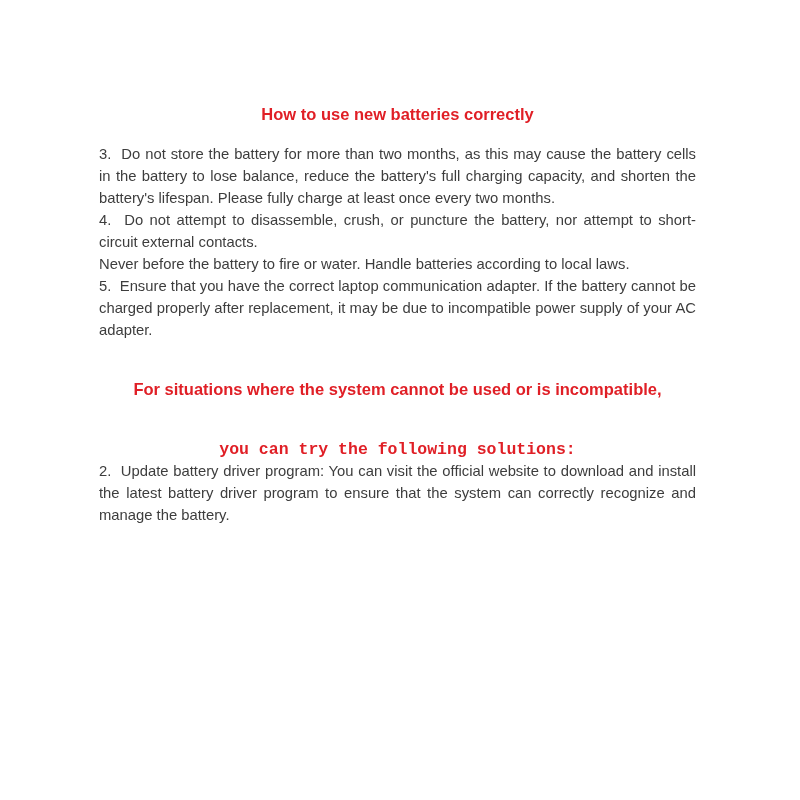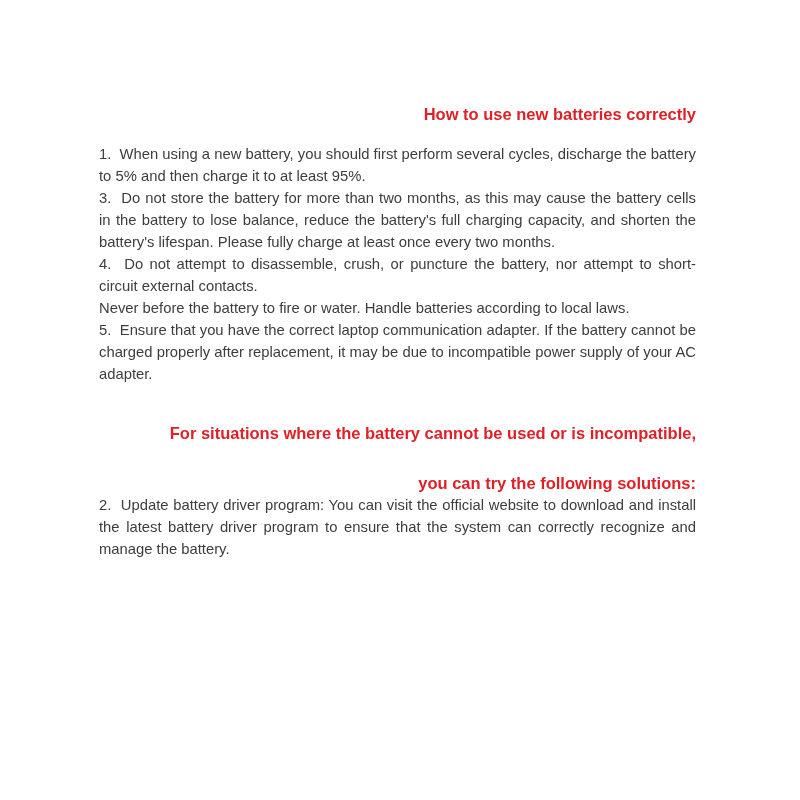--- a/index.html
+++ b/index.html
@@ -20,49 +20,48 @@
     position: absolute;
     left: 99px;
     top: 104px;
     width: 597px;
   }
   .red-heading {
     color: var(--accent, #e01f26);
     font-weight: bold;
     font-size: 16.5px;
     line-height: 21px;
-    text-align: right;
+    text-align: center;
     margin: 0;
   }
   .section1-heading { margin-bottom: 18px; }
   .heading2a { margin-top: 38px; }
-  .heading2b { margin-top: 29px; }
+  .heading2b { margin-top: 39px; font-family: Liberation Mono, monospace; }
   .body-par {
     color: var(--text, #3d3d3d);
     font-size: 14.8px;
     line-height: 22px;
     text-align: justify;
     margin: 0;
   }
   .section2-start { margin-top: 16px; }
 </style>
 </head>
 <body>
 
 <div class="page">
   <div class="content">
 
     <h1 class="red-heading section1-heading">How to use new batteries correctly</h1>
 
-    <p class="body-par">1.&nbsp; When using a new battery, you should first perform several cycles, discharge the battery to 5% and then charge it to at least 95%.</p>
     <p class="body-par">3.&nbsp; Do not store the battery for more than two months, as this may cause the battery cells in the battery to lose balance, reduce the battery's full charging capacity, and shorten the battery's lifespan. Please fully charge at least once every two months.</p>
     <p class="body-par">4.&nbsp; Do not attempt to disassemble, crush, or puncture the battery, nor attempt to short-circuit external contacts.</p>
     <p class="body-par">Never before the battery to fire or water. Handle batteries according to local laws.</p>
     <p class="body-par">5.&nbsp; Ensure that you have the correct laptop communication adapter. If the battery cannot be charged properly after replacement, it may be due to incompatible power supply of your AC adapter.</p>
 
-    <h2 class="red-heading heading2a">For situations where the battery cannot be used or is incompatible,</h2>
+    <h2 class="red-heading heading2a">For situations where the system cannot be used or is incompatible,</h2>
 
     <h2 class="red-heading heading2b">you can try the following solutions:</h2>
 
     <p class="body-par">2.&nbsp; Update battery driver program: You can visit the official website to download and install the latest battery driver program to ensure that the system can correctly recognize and manage the battery.</p>
 
   </div>
 </div>
 
 </body></html>

